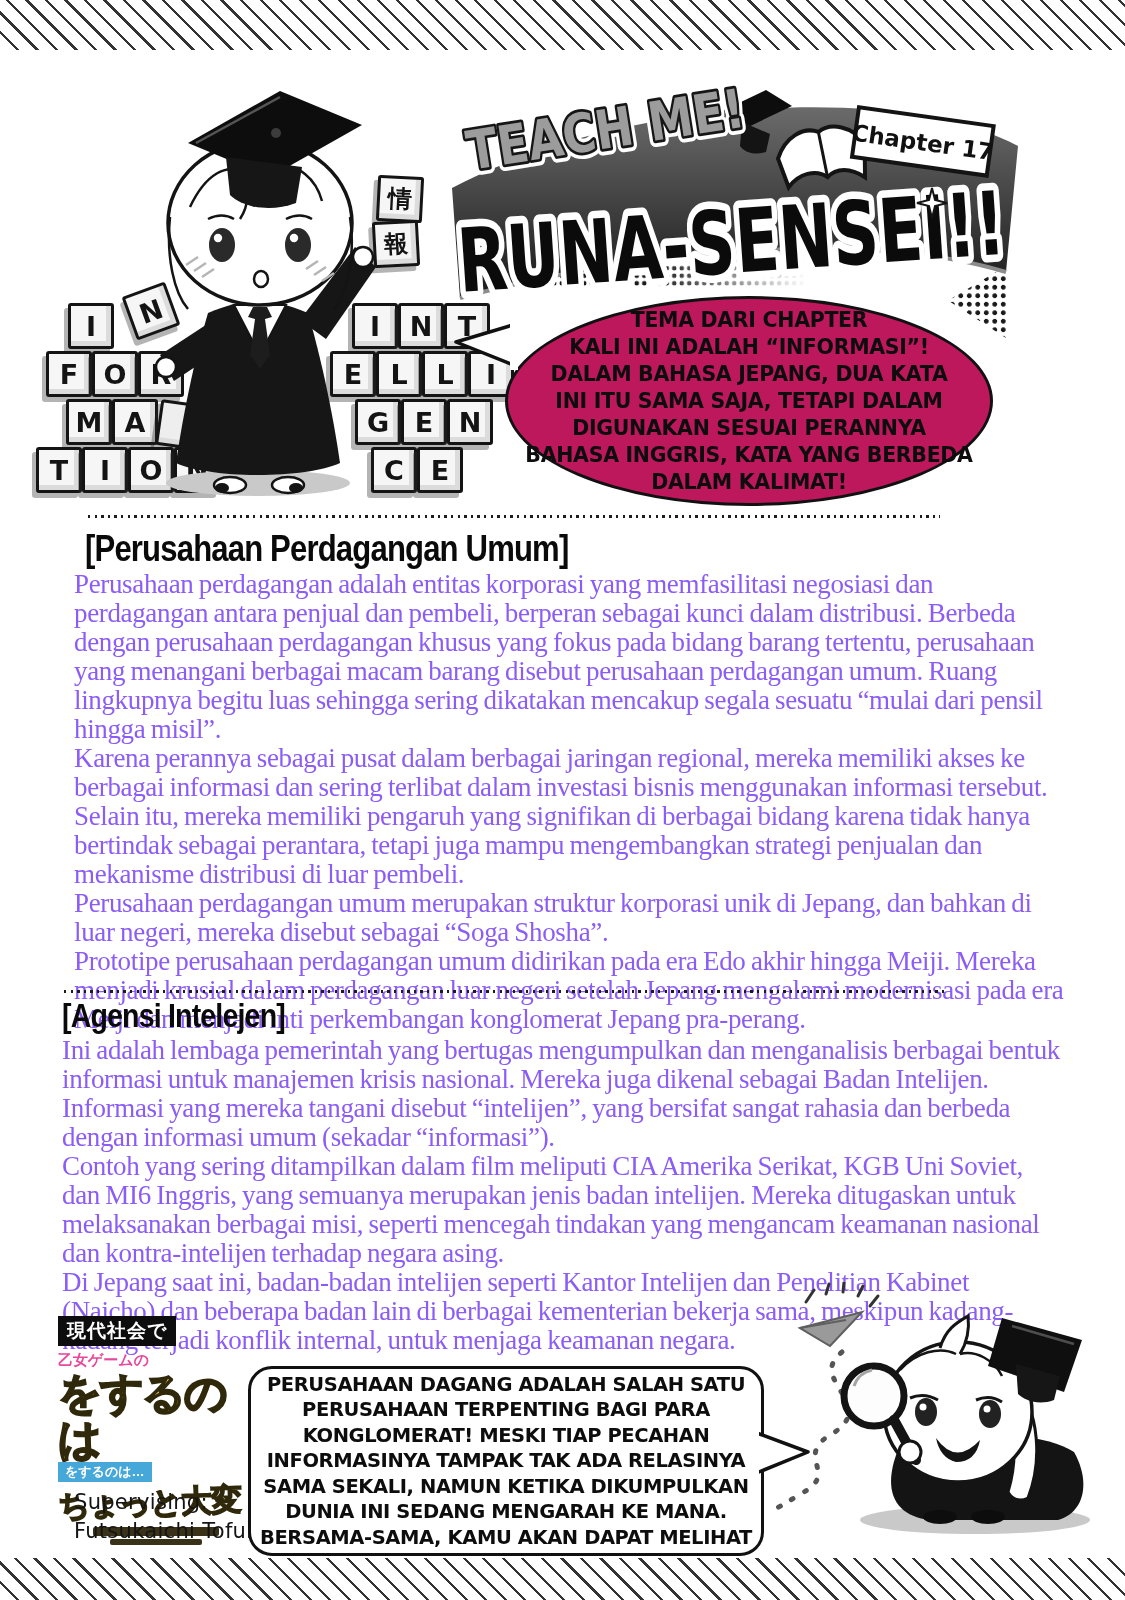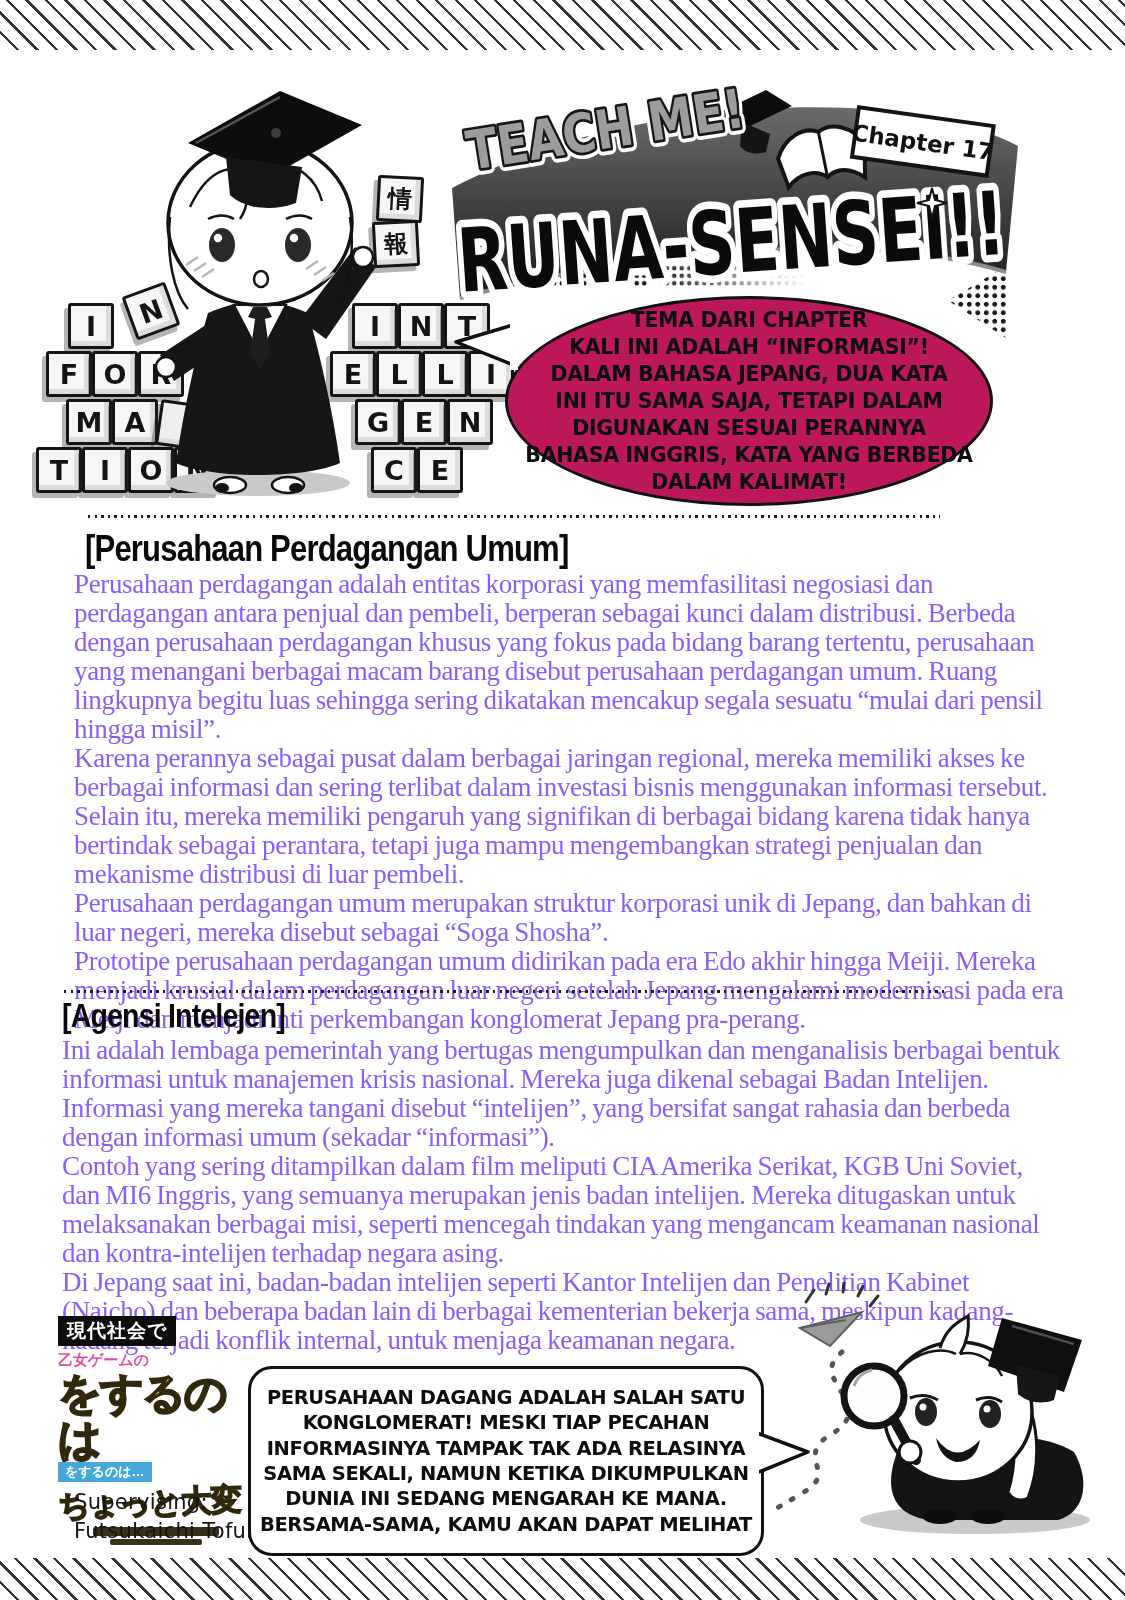--- a/index.html
+++ b/index.html
@@ -229,20 +229,21 @@
     <div class="logo-bar" style="width:92px;height:6px;"></div>
   </div>
 
   <div id="supervising">
     <div>Supervising:</div>
     <div>Futsukaichi Tofuro</div>
   </div>
 
   <div id="footer-box">
     <div class="bl">PERUSAHAAN DAGANG ADALAH SALAH SATU</div>
+    <div class="bl">PERUSAHAAN TERPENTING BAGI PARA</div>
     <div class="bl">KONGLOMERAT! MESKI TIAP PECAHAN</div>
     <div class="bl">INFORMASINYA TAMPAK TAK ADA RELASINYA</div>
     <div class="bl">SAMA SEKALI, NAMUN KETIKA DIKUMPULKAN</div>
     <div class="bl">DUNIA INI SEDANG MENGARAH KE MANA.</div>
     <div class="bl">BERSAMA-SAMA, KAMU AKAN DAPAT MELIHAT</div>
   </div>
   <svg class="bubble-tail-svg" style="left:750px;top:1428px;" width="62" height="50" viewBox="0 0 62 50">
     <path d="M4,4 L58,24 L4,46 Z" fill="#fff" stroke="#111" stroke-width="3.5" stroke-linejoin="round"></path>
     <rect x="0" y="2" width="9" height="46" fill="#fff"></rect>
   </svg>

